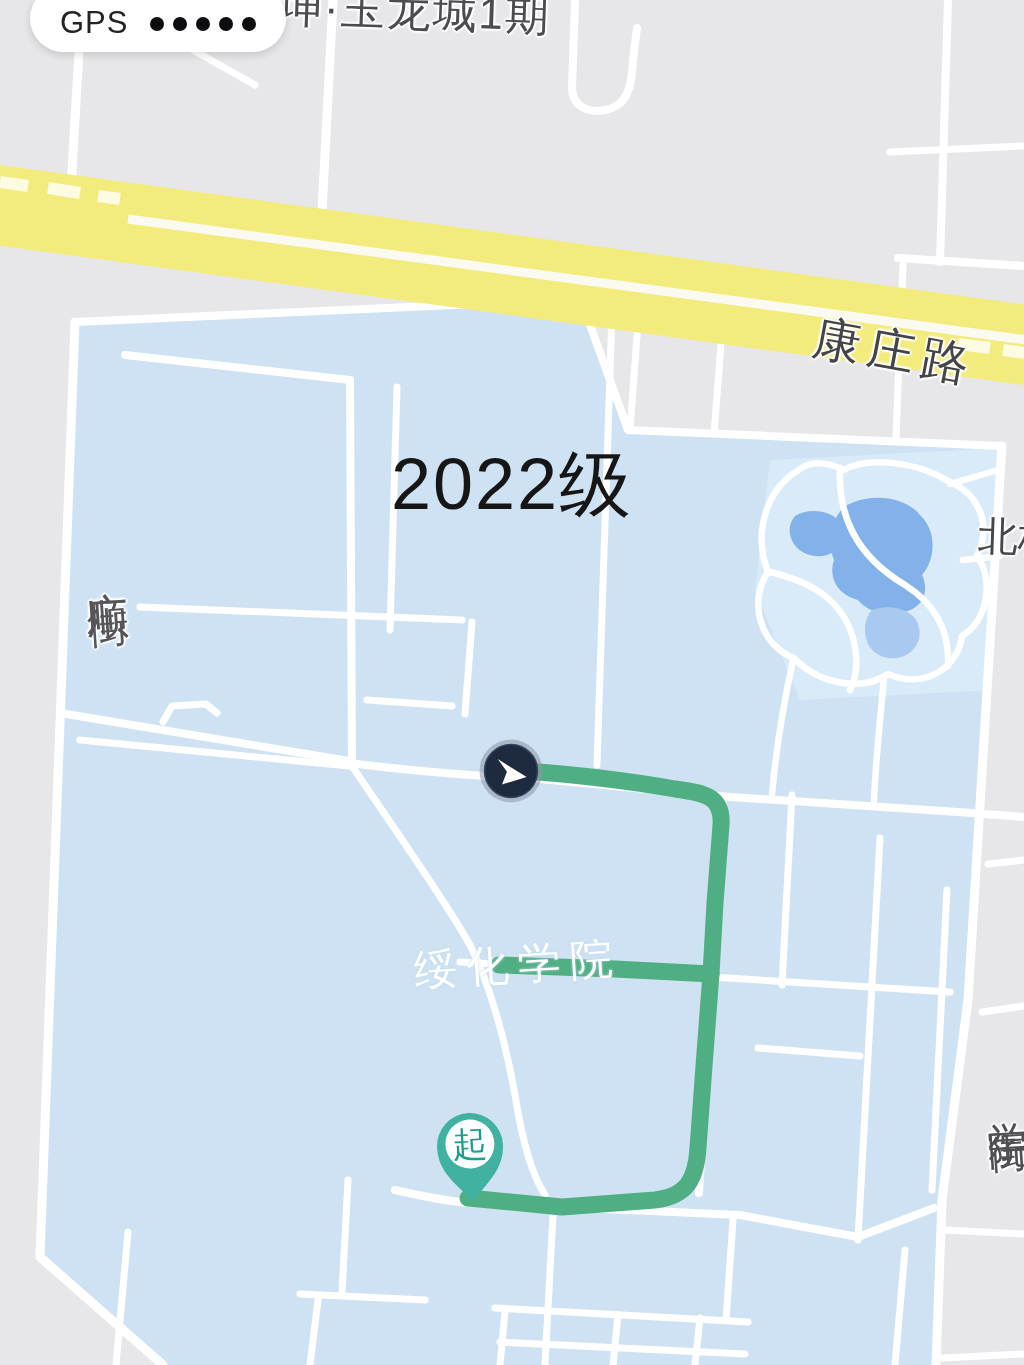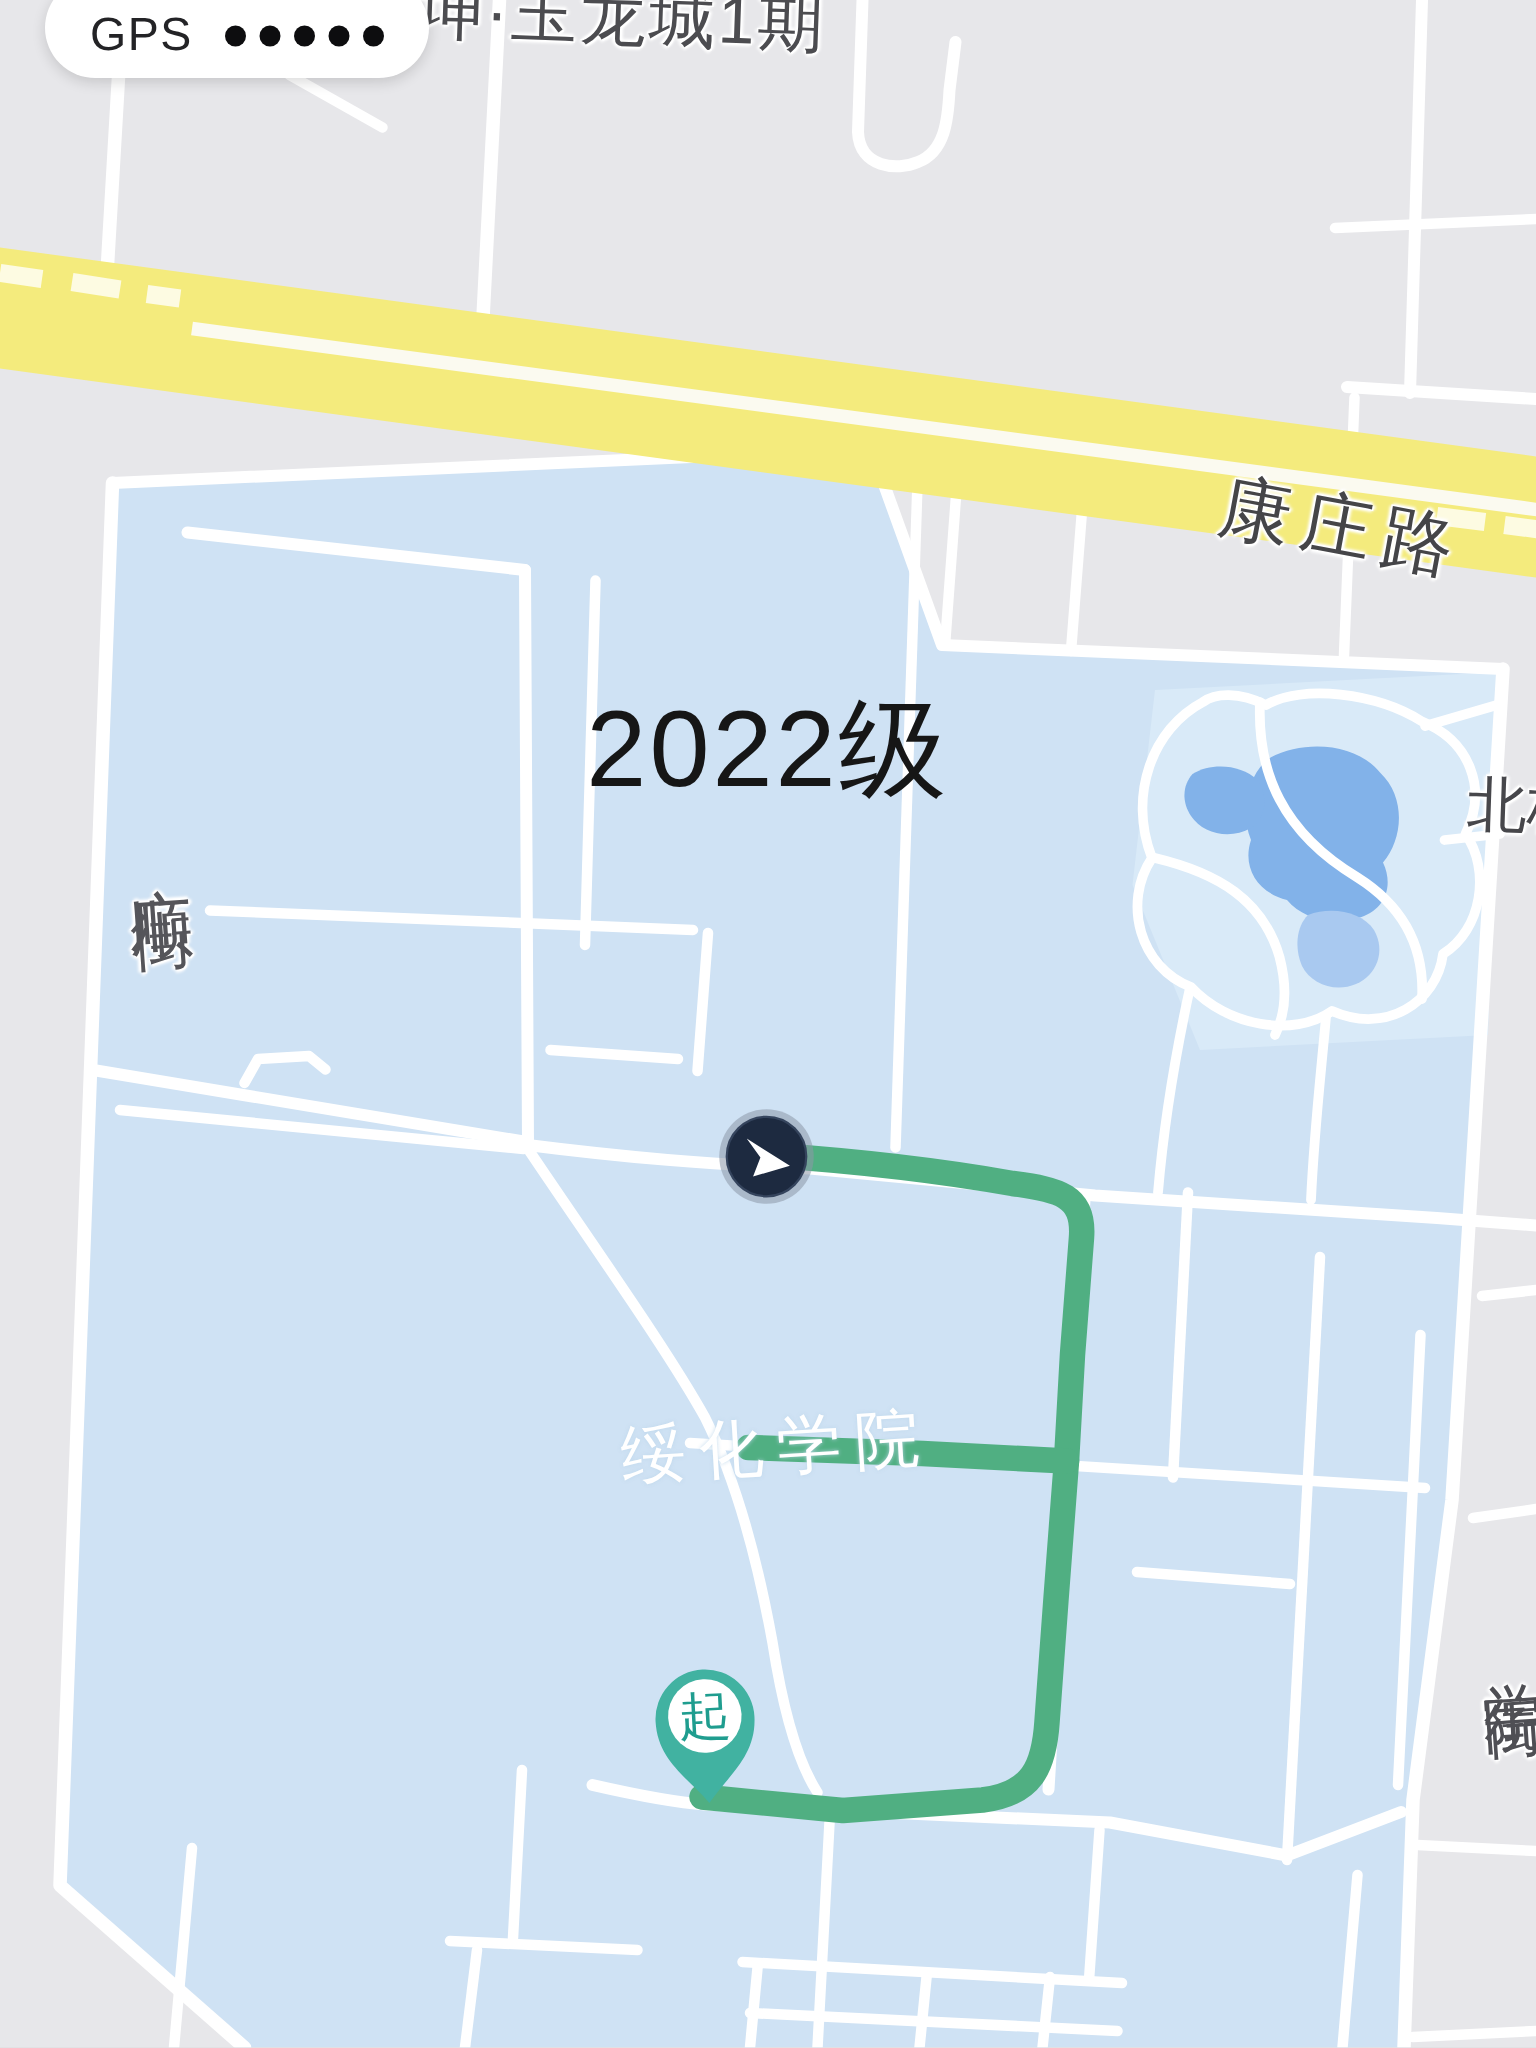--- a/index.html
+++ b/index.html
@@ -17,21 +17,21 @@
     transform:rotate(2deg);font-weight:500;}
   .label-highway{left:812px;top:320px;font-size:48px;letter-spacing:7px;
     transform:rotate(10.5deg);font-weight:500;color:#454548;}
   .label-street-left{left:76px;top:558px;font-size:42px;letter-spacing:8px;
     transform:rotate(-4deg);color:#55555a;}
   .label-street-right{left:978px;top:1090px;font-size:40px;letter-spacing:6px;
     transform:rotate(-4deg);color:#4f4f54;}
   .label-north{left:978px;top:510px;font-size:40px;transform:rotate(2deg);color:#47474b;}
   .label-campus{left:414px;top:936px;font-size:43px;letter-spacing:9px;
     transform:rotate(-3.5deg);color:#ffffff;text-shadow:0 0 3px rgba(190,215,235,.9);}
-  .watermark{position:absolute;left:0;right:0;top:464px;text-align:center;
+  .watermark{position:absolute;left:0;right:0;top:448px;text-align:center;
     color:#161616;font-size:72px;line-height:73px;letter-spacing:2px;font-weight:400;}
   .gps-pill{position:absolute;left:30px;top:-15px;height:67px;border-radius:34px;
     background:#ffffff;box-shadow:0 3px 9px rgba(0,0,0,.14);
     display:flex;align-items:center;padding:0 30px 0 30px;z-index:30;}
   .gps-text{font-size:31px;color:#232326;font-weight:500;letter-spacing:1px;
     position:relative;top:4px;text-align:right;}
   .gps-dots{display:flex;gap:9px;margin-left:22px;position:relative;top:5px;}
   .gps-dots .dot{width:14px;height:14px;border-radius:50%;background:#0d0d0f;}
 </style>
 </head>

